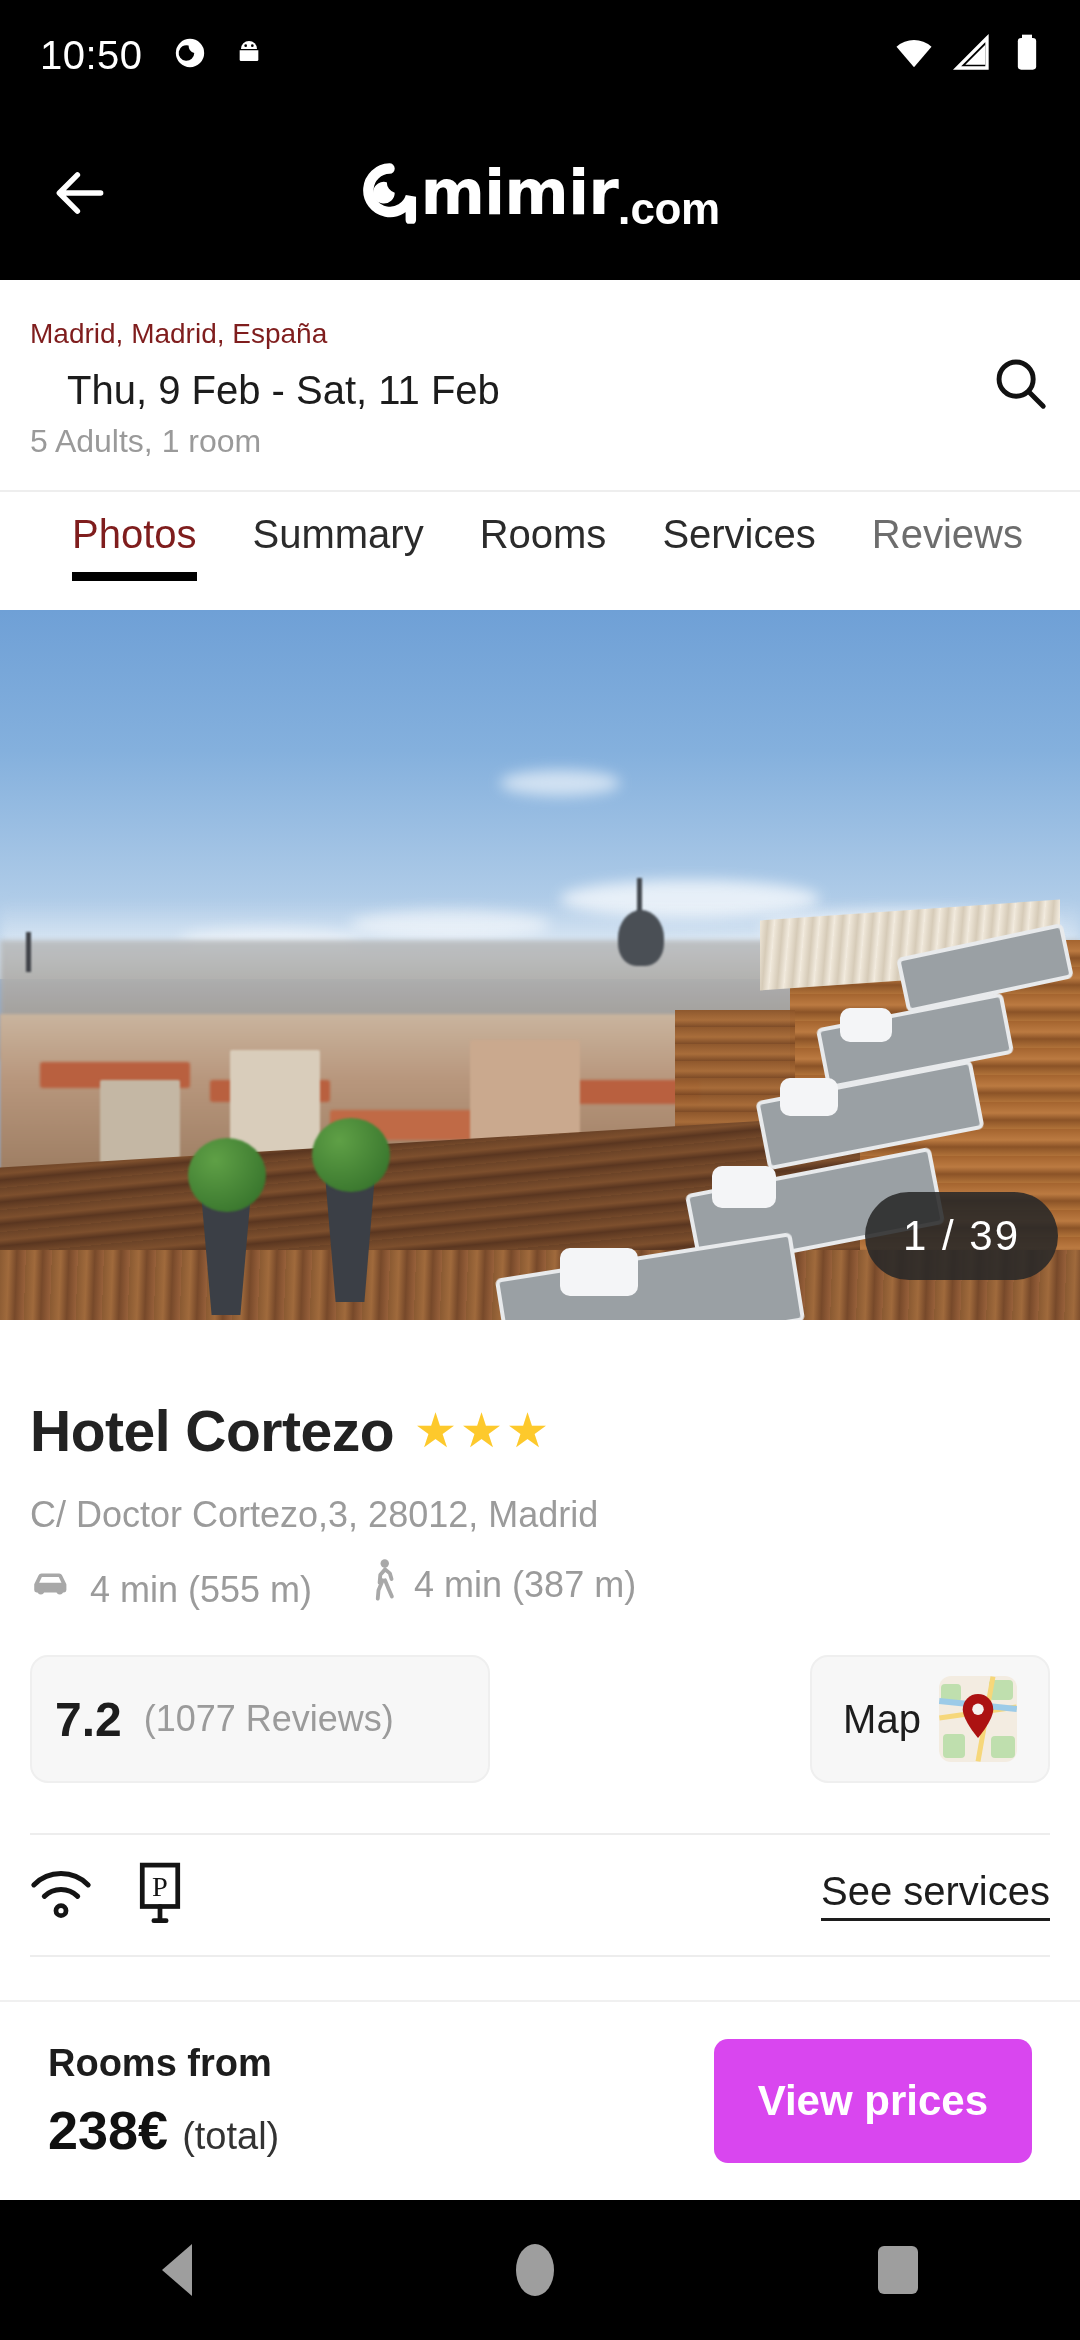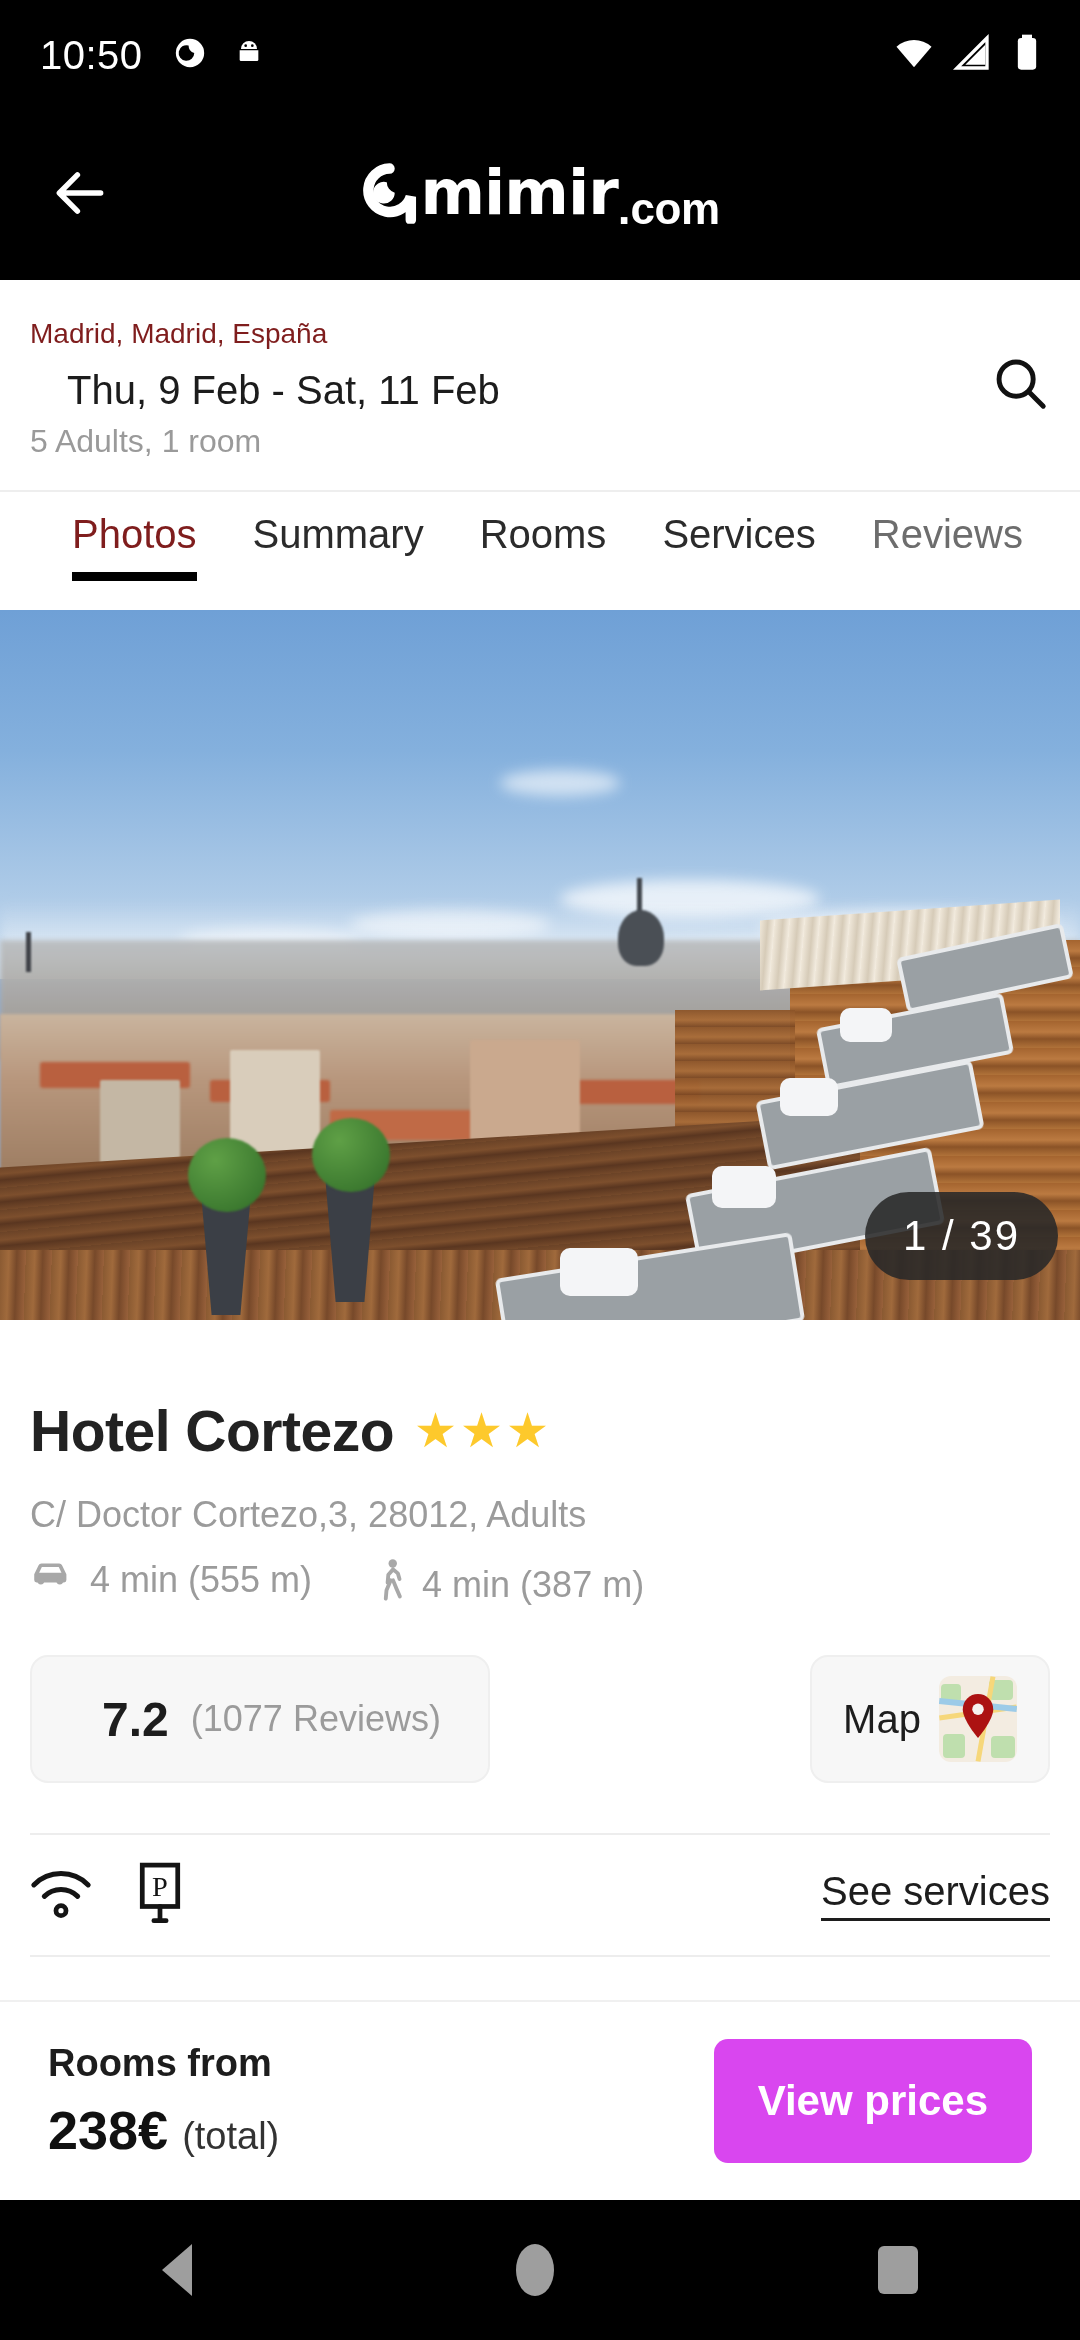--- a/index.html
+++ b/index.html
@@ -152,28 +152,28 @@
     letter-spacing:2px;
   }
 
   
   .info { position:absolute; top:1320px; left:0; width:1080px; }
   .hotel-row { display:flex; align-items:center; margin:78px 0 0 30px; }
   .hotel-name { font-size:57px; font-weight:700; color:#222; letter-spacing:-.5px; }
   .stars { display:flex; margin-left:20px; gap:3px; }
   .star { color:#FDC92C; font-size:48px; line-height:1; }
   .address { margin:30px 0 0 30px; font-size:36px; color:#9b9b9b; }
-  .distances { display:flex; align-items:flex-start; margin:22px 0 0 30px; gap:18px; }
+  .distances { display:flex; align-items:flex-end; margin:22px 0 0 30px; gap:10px; }
   .dist-item { display:flex; align-items:center; gap:16px; font-size:36px; color:#9b9b9b; }
   .dist-item.walk { margin-left:48px; }
 
   .chips { display:flex; align-items:center; margin:44px 30px 0 30px; }
   .rating-box {
     background:#f7f7f7; border:2px solid #efefef; border-radius:18px;
-    height:128px; width:460px; display:flex; align-items:center; padding-left:23px;justify-content:center;
+    height:128px; width:460px; display:flex; align-items:center; padding-left:23px;
   }
   .rating-num { font-size:48px; font-weight:700; color:#1d1d1d; }
   .rating-reviews { font-size:36px; color:#9b9b9b; margin-left:22px; }
   .map-box {
     margin-left:auto; background:#f7f7f7; border:2px solid #efefef; border-radius:18px;
     height:128px; width:240px; display:flex; align-items:center; justify-content:center; gap:18px;
   }
   .map-label { font-size:40px; color:#1d1d1d; }
   .map-thumb {
     width:78px; height:86px; border-radius:12px; overflow:hidden; position:relative;
@@ -366,21 +366,21 @@
 
     <div class="hotel-row">
       <div class="hotel-name">Hotel Cortezo</div>
       <div class="stars">
         <span class="star" style="color: rgb(253, 201, 44);">★</span>
         <span class="star" style="color: rgb(253, 201, 44);">★</span>
         <span class="star" style="color: rgb(253, 201, 44);">★</span>
       </div>
     </div>
 
-    <div class="address">C/ Doctor Cortezo,3, 28012, Adults</div>
+    <div class="address">C/ Doctor Cortezo,3, 28012, Madrid</div>
 
     <div class="distances">
       <div class="dist-item">
         <span>
           <svg width="44" height="34" viewBox="0 0 26 18">
             <path d="M2.5 12V8.6L5 3.4A2 2 0 0 1 6.8 2.2h10.4A2 2 0 0 1 19 3.4l2.5 5.2V12a1.4 1.4 0 0 1-1.4 1.4H3.9A1.4 1.4 0 0 1 2.5 12z" fill="#a8a8a8"></path>
             <path d="M5.4 7.6 7 4.3h10l1.6 3.3z" fill="#fff"></path>
             <circle cx="6.4" cy="12.6" r="2" fill="#a8a8a8"></circle>
               <circle cx="17.6" cy="12.6" r="2" fill="#a8a8a8"></circle>
           </svg>

